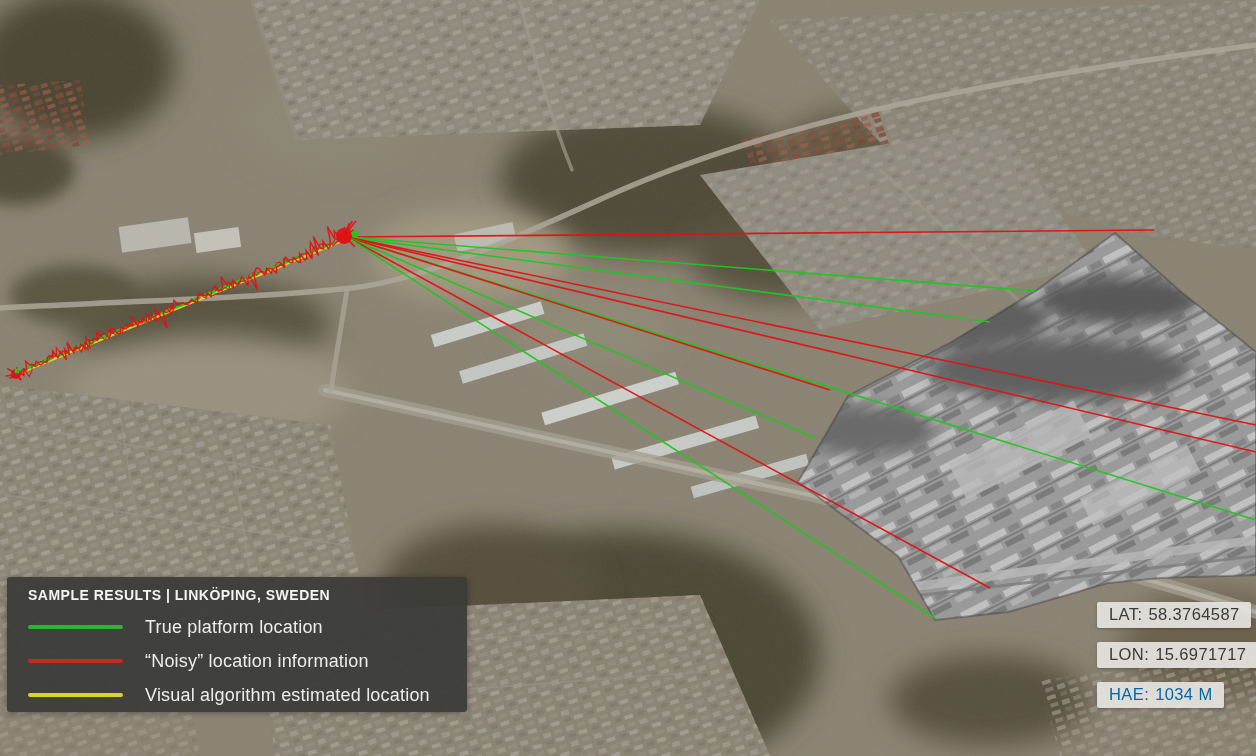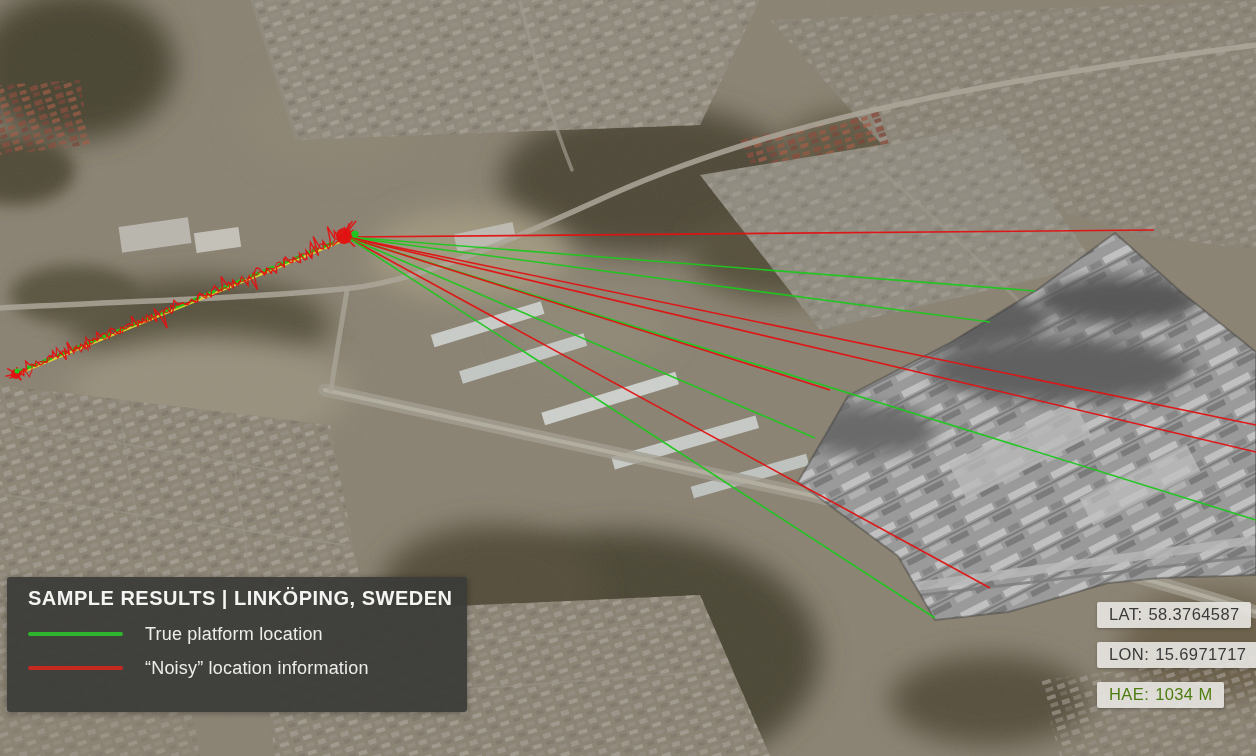--- a/index.html
+++ b/index.html
@@ -4,21 +4,21 @@
 <style>
   html,body{margin:0;padding:0;background:#1a1a1a;}
   .stage{position:relative;width:1256px;height:756px;overflow:hidden;
          font-family:"Liberation Sans",sans-serif;background:#8a8272;}
   .stage svg{display:block;}
   .bg,.overlay{position:absolute;left:0;top:0;width:1256px;height:756px;}
   
   .legend{position:absolute;left:7px;top:577px;width:460px;height:135px;
           border-radius:3px;box-sizing:border-box;padding:8px 0 0 21px;
           box-shadow:0 1px 6px rgba(0,0,0,0.35);}
-  .legend-title{color:#f4f4f3;font-size:20px;font-weight:bold;letter-spacing:0.5px;
+  .legend-title{color:#f4f4f3;font-size:14px;font-weight:bold;letter-spacing:0.5px;
                 margin:2px 0 7px 0;white-space:nowrap;}
   .legend-row{display:flex;align-items:center;height:34px;}
   .swatch{width:95px;height:4px;border-radius:2px;margin-right:22px;flex:none;}
   .legend-label{color:#ededec;font-size:18px;font-weight:400;letter-spacing:0.2px;white-space:nowrap;}
   
   .badges{position:absolute;left:1097px;top:602px;display:flex;flex-direction:column;
           align-items:flex-start;gap:14px;}
   .badge{font-weight:normal;font-size:16.5px;letter-spacing:0.4px;
          padding:3px 11px 4px 12px;border-radius:2px;white-space:nowrap;
          box-shadow:0 1px 3px rgba(0,0,0,0.25);}
@@ -189,27 +189,31 @@
   <div class="legend" style="background-color: rgba(60, 59, 56, 0.94);">
     <div class="legend-title">SAMPLE RESULTS | LINKÖPING, SWEDEN</div>
     <div class="legend-row">
       <div class="swatch" style="background-color: rgb(45, 181, 45);"></div>
       <div class="legend-label">True platform location</div>
     </div>
     <div class="legend-row">
       <div class="swatch" style="background-color: rgb(198, 41, 31);"></div>
       <div class="legend-label">“Noisy” location information</div>
     </div>
+    <div class="legend-row">
+      <div class="swatch" style="background-color: rgb(221, 211, 43);"></div>
+      <div class="legend-label">Visual algorithm estimated location</div>
+    </div>
   </div>
 
   <div class="badges">
     <div class="badge" style="background-color: rgba(230, 228, 223, 0.92); color: rgb(58, 58, 58);">
       <span class="lbl">LAT:</span><span>58.3764587</span>
     </div>
     <div class="badge" style="background-color: rgba(230, 228, 223, 0.92); color: rgb(58, 58, 58);">
       <span class="lbl">LON:</span><span>15.6971717</span>
     </div>
-    <div class="badge" style="background-color: rgba(230, 228, 223, 0.92); color: #4d7c0f;">
+    <div class="badge" style="background-color: rgba(230, 228, 223, 0.92); color: #0369a1;">
       <span class="lbl">HAE:</span><span>1034 M</span>
     </div>
   </div>
 
 </div>
 
 </body></html>

